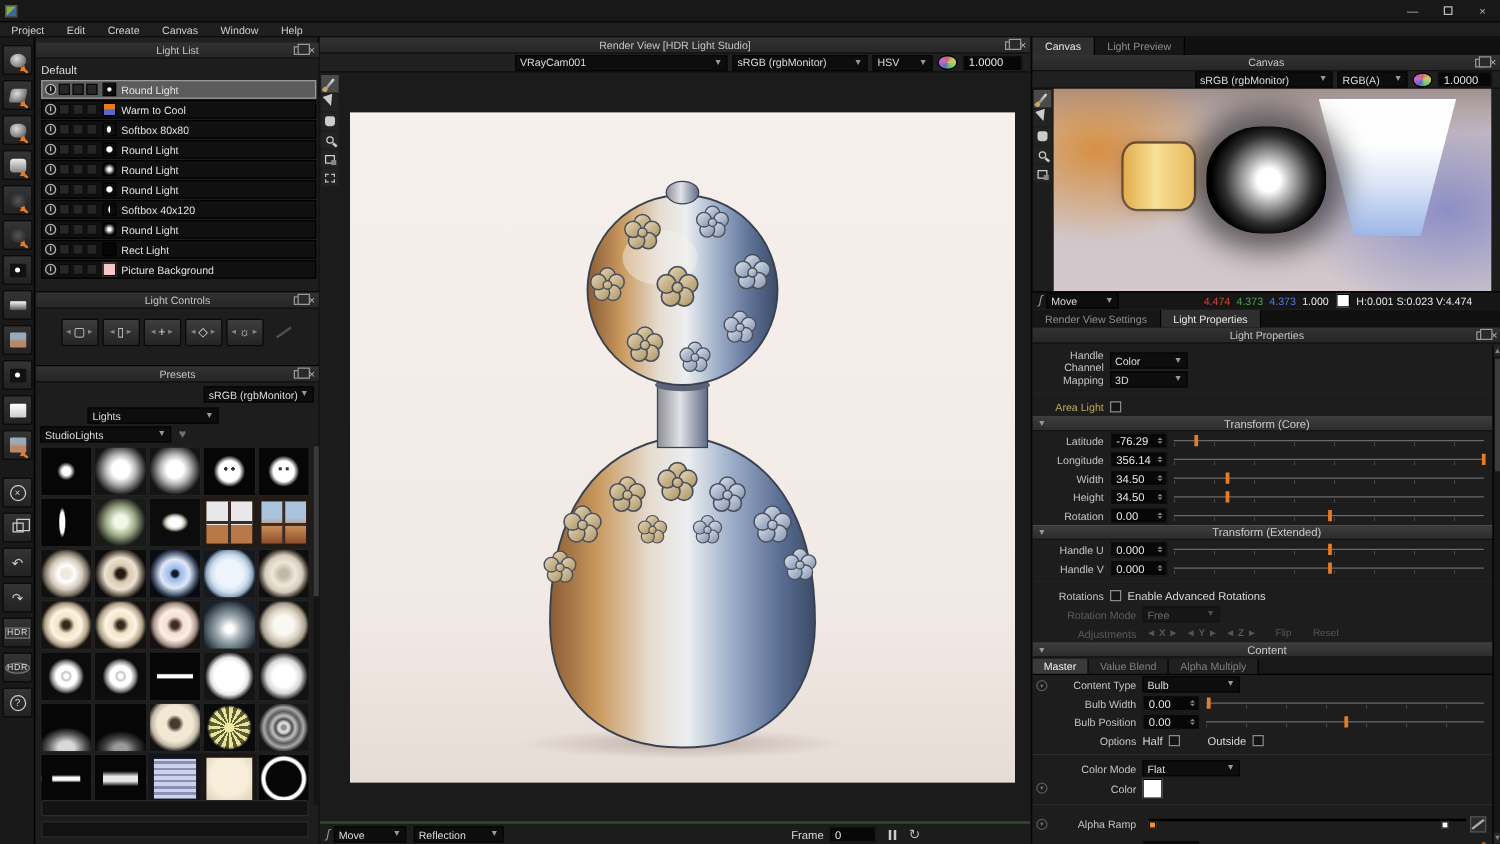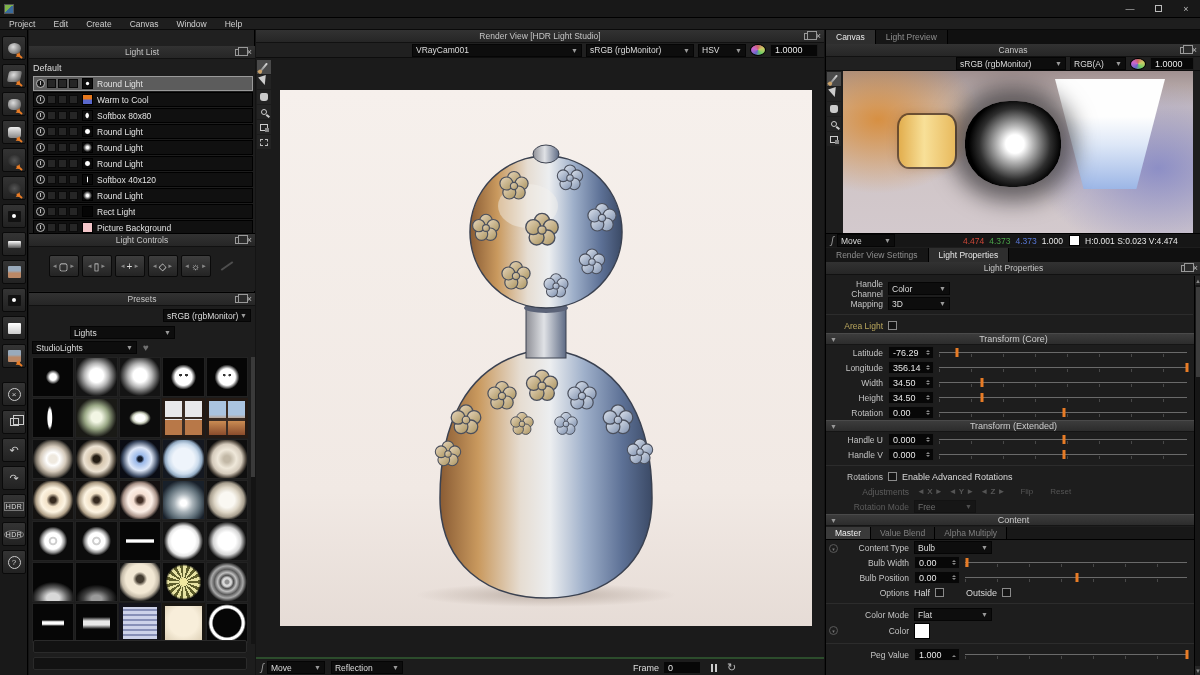--- a/index.html
+++ b/index.html
@@ -56,21 +56,21 @@
   .lt-shape.lightrect{background:linear-gradient(#fff,#ccc);border-radius:1px;}
   .lt-arrow{position:absolute;right:2px;bottom:2px;width:7px;height:2px;background:#e87c26;transform:rotate(38deg);border-radius:1px;}
   .lt-arrow::after{content:"";position:absolute;right:-1px;top:-2px;border:3px solid transparent;border-left:4px solid #e87c26;}
   .ltbtn .glyph{color:#ccc;font-size:11px;}
   .ltbtn .hdrtxt{font-size:7px;color:#ddd;letter-spacing:.5px;border:1px solid #777;padding:0 1px;background:#333;}
   .circx{width:13px;height:13px;border:1.5px solid #ccc;border-radius:50%;display:flex;align-items:center;justify-content:center;color:#ccc;font-size:8px;}
   .copyic{width:9px;height:8px;border:1.5px solid #ccc;position:relative;}
   .copyic::after{content:"";position:absolute;left:2px;top:-4px;width:9px;height:8px;border:1.5px solid #ccc;}
   
   #leftcol{position:absolute;left:29px;top:30px;width:226px;height:645px;background:#202020;border-right:1px solid #000;}
-  #lightlist{position:absolute;left:0;top:16px;width:226px;height:202px;background:#1d1d1d;}
+  #lightlist{position:absolute;left:0;top:4px;width:226px;height:202px;background:#1d1d1d;}
   #ll-default{height:17px;display:flex;align-items:center;padding-left:4px;color:#ddd;}
   .llrow{height:15px;margin:0 2px 1px 4px;background:#101010;border:1px solid #000;display:flex;align-items:center;gap:2px;padding:0 2px;}
   .llrow.sel{background:#5c5c5c;border:1px solid #9a9a9a;}
   .pwr{width:9px;height:9px;border:1px solid #bbb;border-radius:50%;position:relative;background:#1a1a1a;flex:0 0 9px;}
   .pwr::after{content:"";position:absolute;left:3px;top:1px;width:1px;height:4px;background:#bbb;}
   .llrow .sq{width:9px;height:9px;background:#262626;border:1px solid #0a0a0a;flex:0 0 9px;}
   .llthumb{width:11px;height:11px;border:1px solid #000;margin:0 2px;flex:0 0 11px;}
   .llname{color:#e2e2e2;font-size:8.5px;white-space:nowrap;overflow:hidden;}
   .t-dot-tiny{background:radial-gradient(circle,#fff 0 18%,#0c0c0c 34%);}
   .t-warm-cool{background:linear-gradient(180deg,#e8791c 0 48%,#5a68cc 52%);}
@@ -847,33 +847,33 @@
           </div>
         </div>
     </div>
     <div class="divider"></div>
     <div class="prow">
       <span class="plabel">Rotations</span>
       <span class="cb"></span>
       <span style="margin-left:5px;color:#d8d8d8">Enable Advanced Rotations</span>
     </div>
     <div class="prow">
+      <span class="plabel wide dis">Rotation Mode</span>
+      <div class="dd" style="opacity:.4">
+          <span>Free</span>
+          <span class="arr">▼</span>
+        </div>
+    </div>
+    <div class="prow">
       <span class="plabel wide dis">Adjustments</span>
       <span class="axisbtn">◄ <b>X</b> ►</span>
       <span class="axisbtn">◄ <b>Y</b> ►</span>
       <span class="axisbtn">◄ <b>Z</b> ►</span>
       <span class="axisbtn" style="margin-left:12px">Flip</span>
       <span class="axisbtn" style="margin-left:14px">Reset</span>
-    </div>
-    <div class="prow">
-      <span class="plabel wide dis">Rotation Mode</span>
-      <div class="dd" style="opacity:.4">
-          <span>Free</span>
-          <span class="arr">▼</span>
-        </div>
     </div>
     <div class="sect">
         <span class="tri">▼</span>
         <span>Content</span>
       </div>
     <div class="ctab-row">
       <span class="ctab sel">Master</span>
       <span class="ctab">Value Blend</span>
       <span class="ctab">Alpha Multiply</span>
     </div>
@@ -926,20 +926,32 @@
             <span>Flat</span>
             <span class="arr">▼</span>
           </div>
       </div>
       <div class="prow" style="position:relative;height:18px">
         <span class="keyic" style="top:4px">▾</span>
         <span class="plabel wide">Color</span>
         <span style="width:16px;height:16px;background:#fff;border:1px solid #000"></span>
       </div>
       <div class="divider"></div>
+      <div class="prow" style="height:24px;position:relative">
+        <span class="keyic" style="top:8px">▾</span>
+        <span class="plabel wide">Alpha Ramp</span>
+        <div style="flex:1;display:flex;flex-direction:column">
+          <div id="ramp"></div>
+          <div id="ramp-pegs">
+            <span class="peg orange" style="margin-left:5px"></span>
+            <span class="peg white"></span>
+          </div>
+        </div>
+        <span class="curvebtn"></span>
+      </div>
       <div class="prow">
           <span class="plabel wide">Peg Value</span>
         <div class="vf">
             <span class="val">1.000</span>
             <span class="spin">
               <i></i>
             </span>
           </div>
         <div class="sl">
             <span class="handle" style="left: 99%;"></span>

